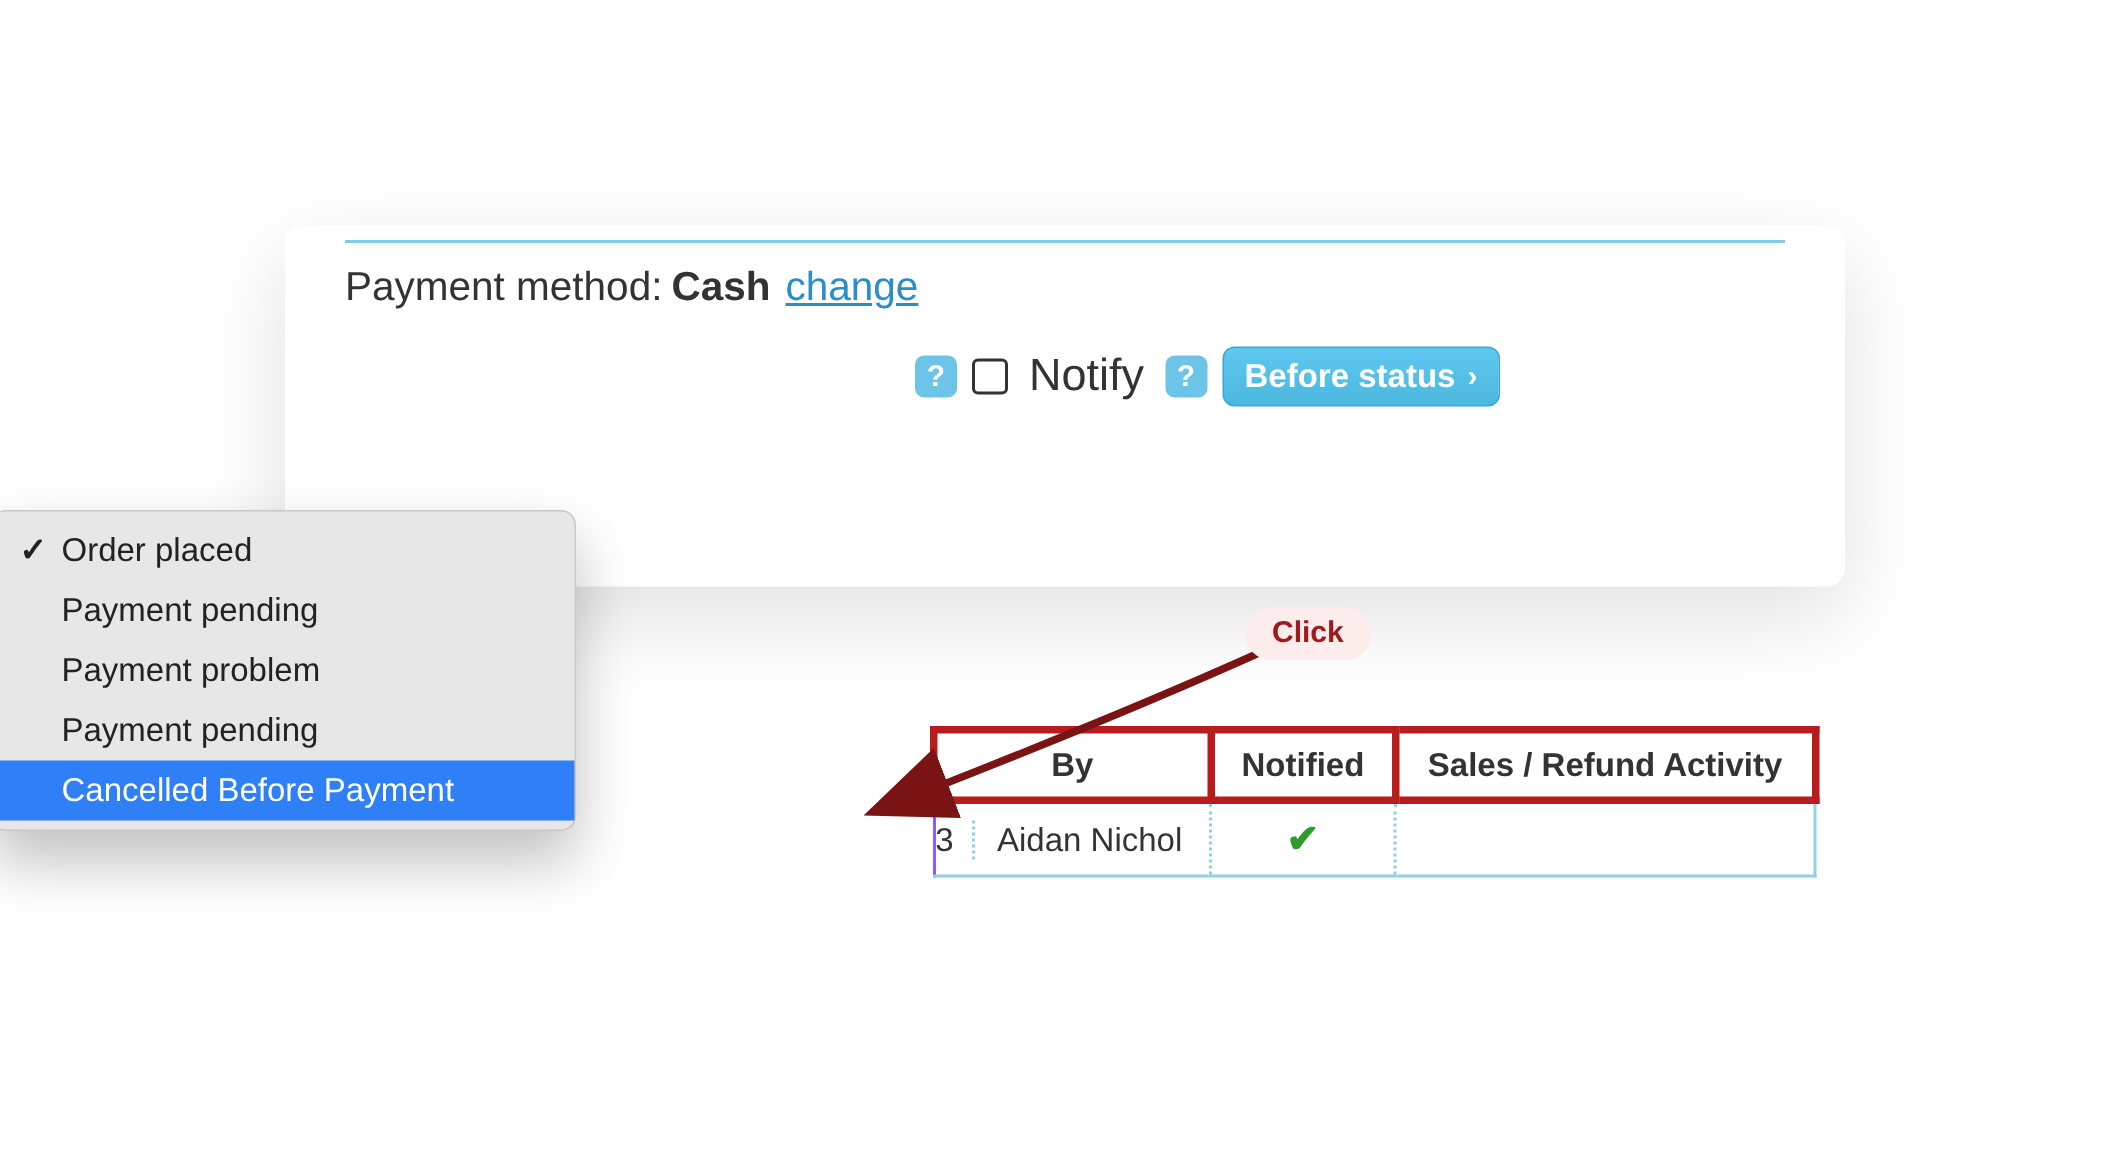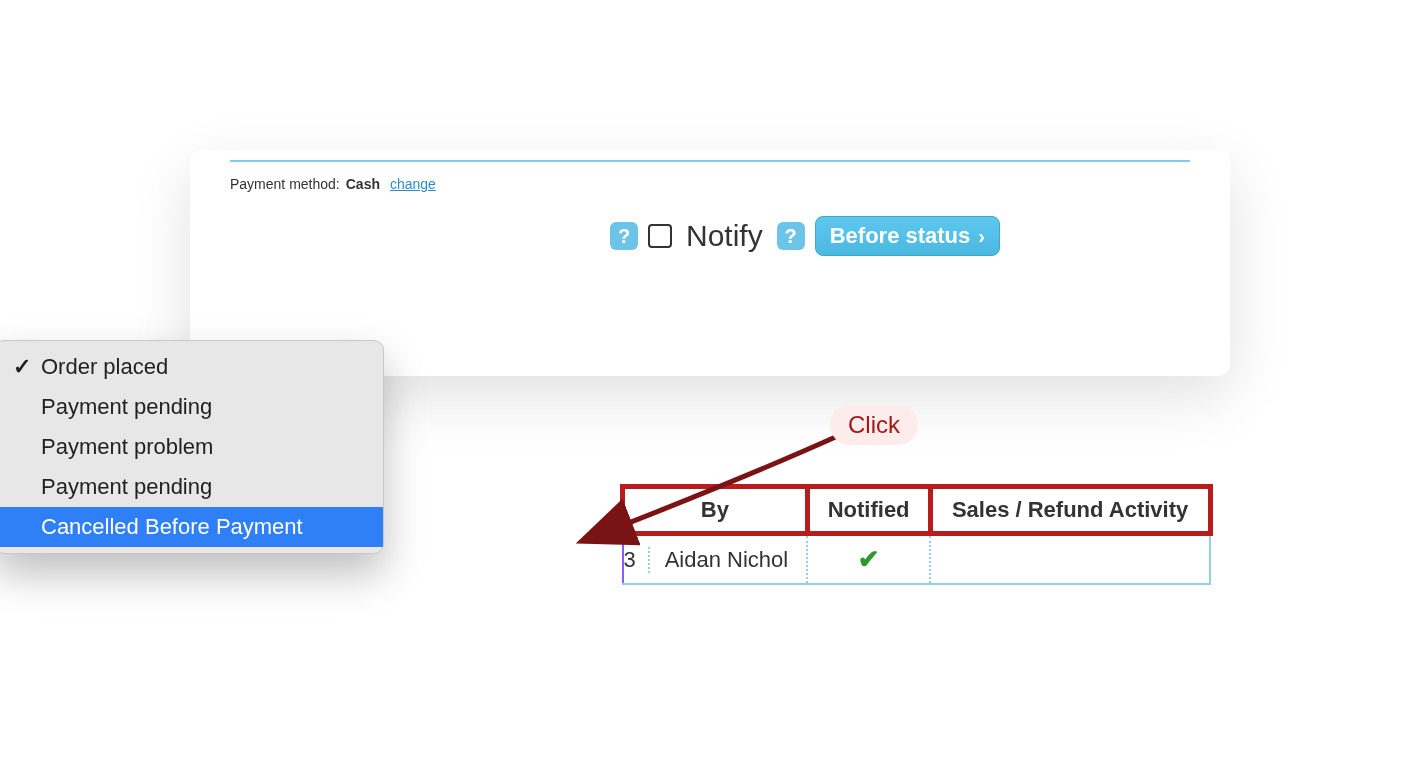--- a/index.html
+++ b/index.html
@@ -30,21 +30,21 @@
       padding: 14px 40px 30px 40px;
       position: relative;
     }
     .section-title {
       font-size: 30px;
       font-weight: 700;
       color: #333;
       margin: 8px 0 16px 0;
     }
     .row-payment {
-      font-size: 14px;
+      font-size: 27px;
       color: #333;
       margin-bottom: 24px;
       display: flex;
       align-items: flex-start;
       gap: 6px;
     }
     .row-payment .label { font-weight: 400; }
     .row-payment .value { font-weight: 700; }
     .row-payment .change-link {
       color: #2a8ecb;
@@ -137,22 +137,22 @@
     .dropdown-item.highlight {
       background: #2f7ff6;
       color: #fff;
     }
     .click-badge {
       position: absolute;
       left: 830px;
       top: 405px;
       background: #fdecec;
       color: #a21919;
-      font-weight: 400;
-      font-size: 24px;
+      font-weight: 700;
+      font-size: 20px;
       padding: 6px 18px;
       border-radius: 20px;
       z-index: 15;
     }
     .arrow-svg {
       position: absolute;
       left: 540px;
       top: 420px;
       width: 320px;
       height: 160px;

